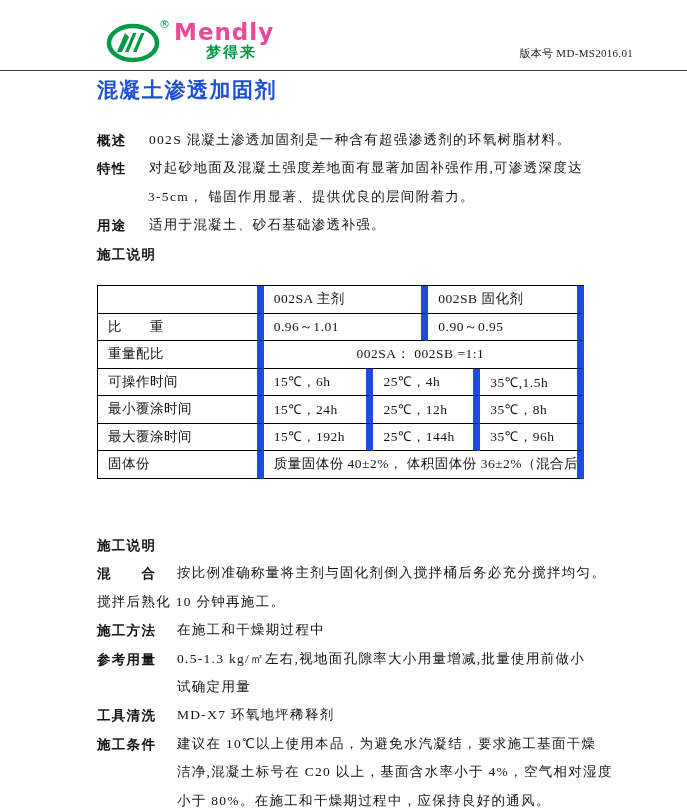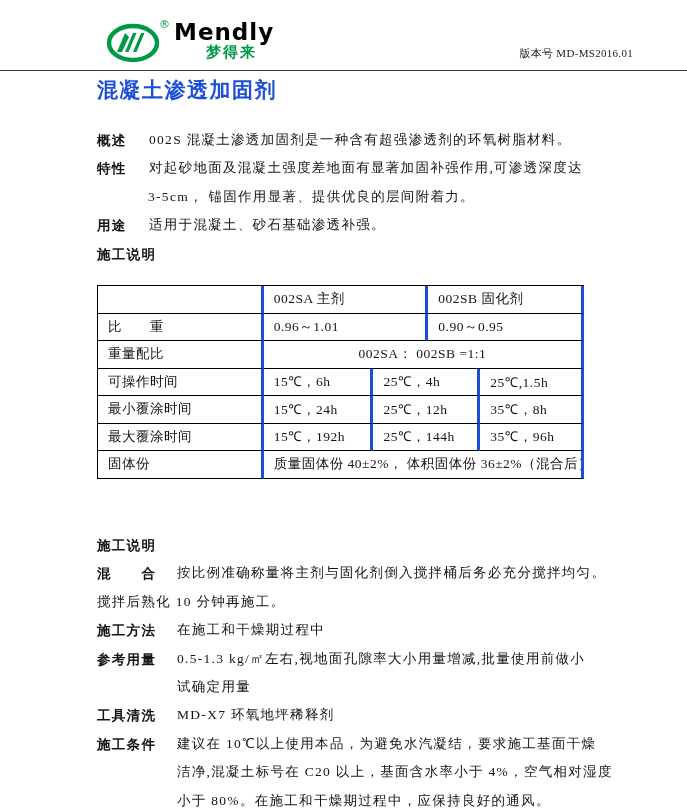--- a/index.html
+++ b/index.html
@@ -9,21 +9,21 @@
     background:#ffffff; overflow:hidden; color:#111;
     font-family:"Liberation Serif", serif;
   }
   
   .logo { position:absolute; left:106px; top:20px; display:flex; align-items:flex-start; }
   .logo-mark-wrap { position:relative; width:62px; height:44px; }
   .logo-mark { position:absolute; left:0; top:2px; }
   .reg { position:absolute; right:-2px; top:-2px; color:#009947; font-size:11px;
          font-family:"DejaVu Sans", sans-serif; }
   .logo-texts { margin-left:6px; padding-top:0; }
-  .brand-en { color:#000000; font-family:"DejaVu Sans", sans-serif; font-weight:bold;
+  .brand-en { color:#ec4899; font-family:"DejaVu Sans", sans-serif; font-weight:bold;
               font-size:23px; line-height:24px; letter-spacing:1px; }
   .brand-cn { color:#009947; font-family:"DejaVu Sans", sans-serif; font-weight:bold;
               font-size:15px; line-height:17px; margin-left:32px; letter-spacing:2px; }
   .version { position:absolute; right:54px; top:46px; font-size:11px; color:#222;
              letter-spacing:0.3px; }
   .rule { position:absolute; left:0; right:0; top:70px; border-top:1.5px solid #3a3a3a; }
   
   .doc-title { position:absolute; left:97px; top:76px;
                font-family:"DejaVu Sans", sans-serif; font-weight:bold;
                font-size:21px; letter-spacing:1.5px; color:#1d4ed8; }
@@ -37,21 +37,21 @@
          vertical-align:top; }
   .lbl2 { width:52px; }
   .lbl4 { width:80px; }
   .heading { font-family:"DejaVu Sans", sans-serif; font-weight:bold; }
   .ind79 { padding-left:80px; }
   
   .tbl { position:absolute; left:97px; top:285px; width:487px;
          border-top:1px solid #000; border-left:1px solid #000;
          font-size:13.5px; color:#141414; letter-spacing:0.5px; }
   .trow { display:flex; height:27.5px; }
-  .tcell { border-right:3px solid #1d4ed8; border-bottom:1px solid #000;
+  .tcell { border-right:7px solid #1d4ed8; border-bottom:1px solid #000;
            display:flex; align-items:center; padding-left:10px; overflow:hidden;
            white-space:nowrap; }
   .w-label {width:166px} .w-a {width:165px} .w-b {width:156px}
   .w-span {width:321px}
   .w-t1 {width:110px} .w-t2 {width:107px} .w-t3 {width:104px}
   .center { justify-content:center; padding-left:0; }
 </style>
 </head>
 <body>
 
@@ -105,21 +105,21 @@
       <div class="tcell w-b">0.90～0.95</div>
     </div>
     <div class="trow">
       <div class="tcell w-label">重量配比</div>
       <div class="tcell w-span center">002SA： 002SB =1:1</div>
     </div>
     <div class="trow">
       <div class="tcell w-label">可操作时间</div>
       <div class="tcell w-t1">15℃，6h</div>
       <div class="tcell w-t2">25℃，4h</div>
-      <div class="tcell w-t3">25℃,1.5h</div>
+      <div class="tcell w-t3">35℃,1.5h</div>
     </div>
     <div class="trow">
       <div class="tcell w-label">最小覆涂时间</div>
       <div class="tcell w-t1">15℃，24h</div>
       <div class="tcell w-t2">25℃，12h</div>
       <div class="tcell w-t3">35℃，8h</div>
     </div>
     <div class="trow">
       <div class="tcell w-label">最大覆涂时间</div>
       <div class="tcell w-t1">15℃，192h</div>

